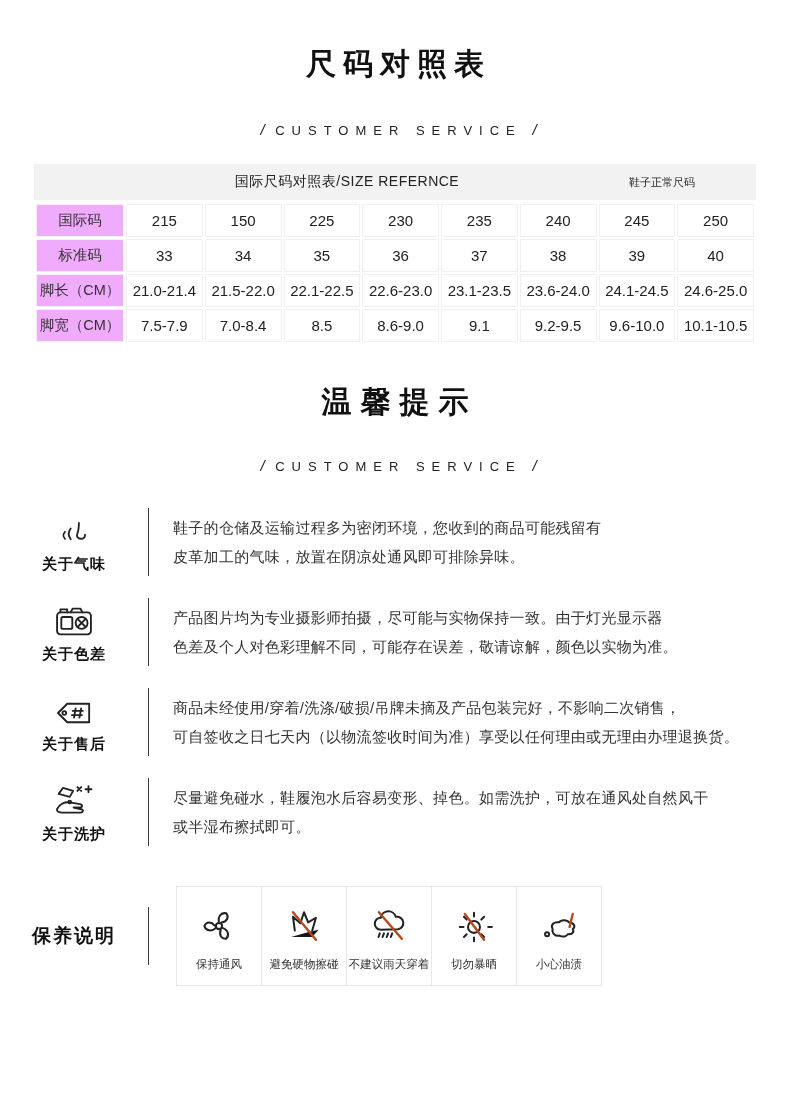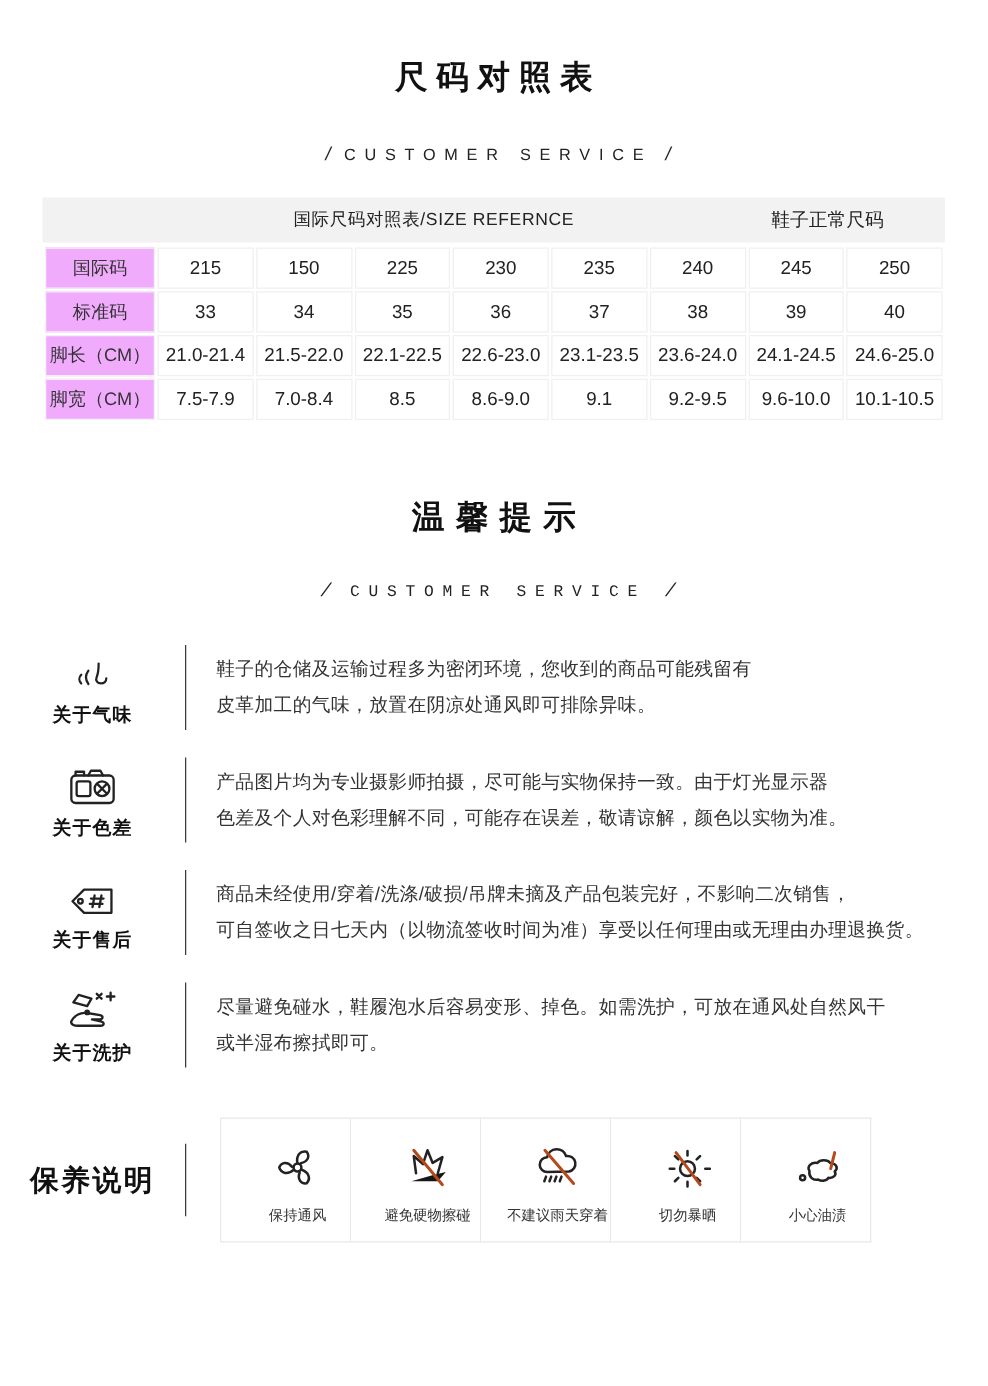--- a/index.html
+++ b/index.html
@@ -7,54 +7,54 @@
     width:790px;min-height:1109px;
     font-family:"Liberation Sans","DejaVu Sans",sans-serif;
     color:#333;-webkit-font-smoothing:antialiased;
   }
   .page{width:790px;overflow:hidden;background:#fff;}
 
   
   .sec-head{text-align:center;}
   .sec1{padding-top:44px;}
   .big-title{
-    font-size:26px;font-weight:700;color:#111;
+    font-size:30px;font-weight:700;color:#111;
     letter-spacing:7px;text-indent:7px;margin:0 0 36px 0;
   }
   .cs-line{
     font-size:13px;color:#222;margin:0 0 26px 0;
     letter-spacing:7px;text-indent:7px;font-weight:500;
   }
   .cs-line .slash{font-style:italic;font-size:15px;font-weight:400;letter-spacing:0;}
   .note{font-size:14.5px;color:#333;letter-spacing:1.5px;margin:0 0 38px 0;}
 
   
   .table-wrap{width:722px;margin:0 auto;}
   .t-header{
     display:flex;align-items:center;height:36px;background:#f2f2f2;
     margin-bottom:2px;color:#222;
   }
   .t-header .sp{width:92px;}
   .t-header .main{flex:1;text-align:center;font-size:14px;letter-spacing:.5px;}
-  .t-header .right{width:188px;text-align:center;font-size:15px;}
+  .t-header .right{width:188px;text-align:center;font-size:11px;}
   table.size-table{
     width:100%;border-collapse:separate;border-spacing:2px;
     table-layout:fixed;font-size:15px;color:#222;
   }
   table.size-table td{
     height:31px;text-align:center;background:#fff;
     border:1px solid #f0f0f0;padding:0 1px;
   }
   table.size-table td.lab{
     background:#f0abfc;border-color:#f2f2f2;font-size:14.5px;color:#333;
   }
   col.c-lab{width:88px;}
 
   
-  .sec2{margin-top:58px;font-family:Liberation Mono, monospace;}
+  .sec2{margin-top:38px;}
   .sec2 .big-title{letter-spacing:9px;text-indent:9px;margin-bottom:34px;}
   .sec2 .cs-line{margin-bottom:34px;}
 
   .tip{display:flex;align-items:center;min-height:68px;margin:0 0 22px 0;}
   .tip-left{
     width:148px;flex:0 0 148px;display:flex;flex-direction:column;
     align-items:center;justify-content:center;
   }
   .tip-left .ticon{height:38px;display:flex;align-items:flex-end;}
   .tip-label{font-size:15px;font-weight:700;color:#111;margin-top:6px;letter-spacing:1px;}
@@ -62,28 +62,27 @@
   .tip-text{
     flex:1;padding:0 26px 0 24px;font-size:15px;line-height:29px;
     color:#333;white-space:pre-line;letter-spacing:.3px;
   }
 
   
   .care{display:flex;align-items:center;margin-top:40px;}
   .care-left{
     width:148px;flex:0 0 148px;display:flex;align-items:center;justify-content:center;
   }
-  .care-title{font-size:23px;font-weight:700;color:#111;letter-spacing:2px;}
+  .care-title{font-size:19px;font-weight:700;color:#111;letter-spacing:2px;}
   .care .v-div{height:58px;align-self:center;}
   .care-grid{display:flex;margin-left:27px;}
   .care-cell{
     width:84px;height:98px;border:1px solid #e8e8e8;border-left:none;
     display:flex;flex-direction:column;align-items:center;justify-content:center;
     background:#fff;
-    padding-left:19px;
   }
   .care-cell:first-child{border-left:1px solid #e8e8e8;}
   .care-cell .cicon{height:50px;display:flex;align-items:center;}
   .care-label{font-size:11.5px;color:#333;margin-top:6px;white-space:nowrap;}
 
   svg.ic{stroke:#222;fill:none;stroke-width:2.2;stroke-linecap:round;stroke-linejoin:round;}
   svg.ic .fillpart{fill:#161616;stroke:none;}
   svg.ic .slash{stroke:#b5491a;stroke-width:2.6;}
   .pad-bottom{height:50px;}
 </style>

